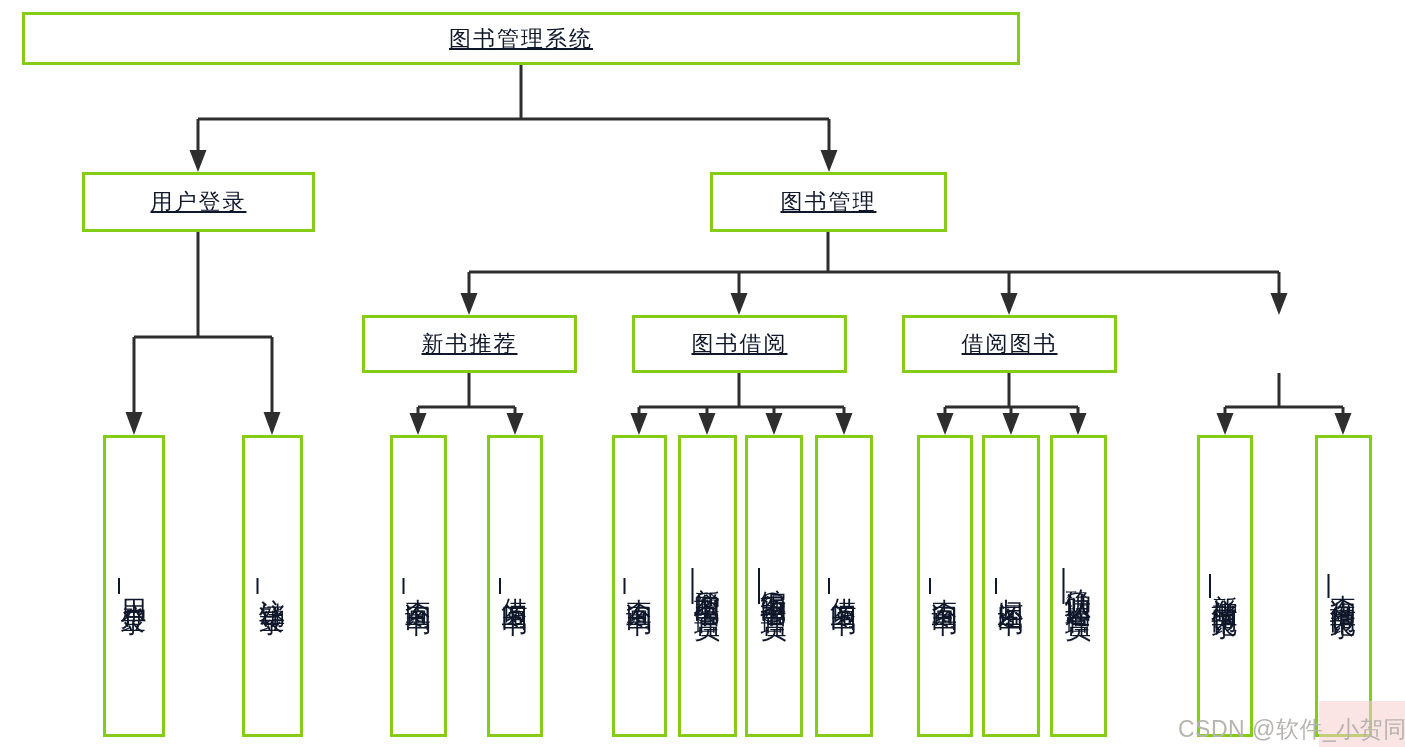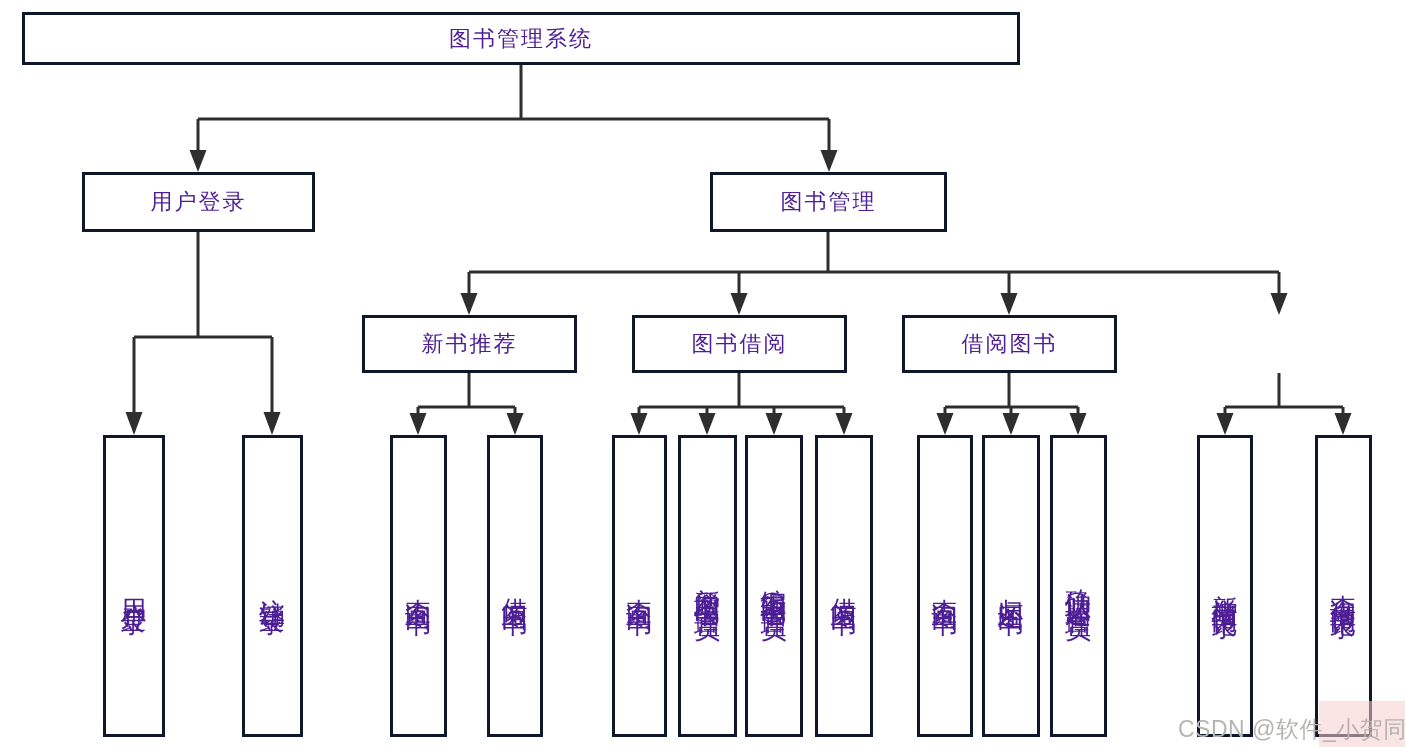--- a/index.html
+++ b/index.html
@@ -3,23 +3,24 @@
 <meta charset="utf-8">
 <style>
   html,body { margin:0; padding:0; background:#ffffff; }
   #canvas {
     position:relative; width:1405px; height:747px; background:#ffffff;
     font-family:"Liberation Sans", sans-serif; overflow:hidden;
   }
   #connectors { position:absolute; left:0; top:0; width:1405px; height:747px; z-index:1; }
   .node {
     position:absolute; box-sizing:border-box; background:#ffffff;
-    border:3px solid #0f172a; color:#4c1d95;
+    border:3px solid #84cc16; color:#0f172a;
     display:flex; align-items:center; justify-content:center;
     z-index:2;
+    text-decoration:underline;
   }
   .h-node { font-size:22px; letter-spacing:2px; white-space:nowrap; }
   .root-node   { left:22px;  top:12px;  width:998px; height:53px; }
   .n-userlogin { left:82px;  top:172px; width:233px; height:60px; }
   .n-bookmgmt  { left:710px; top:172px; width:237px; height:60px;text-align:center; }
   .lvl3 { top:315px; width:215px; height:58px; }
   .n-newbook   { left:362px; }
   .n-borrow    { left:632px; }
   .n-current   { left:902px; }
   .n-record    { left:1172px; }

